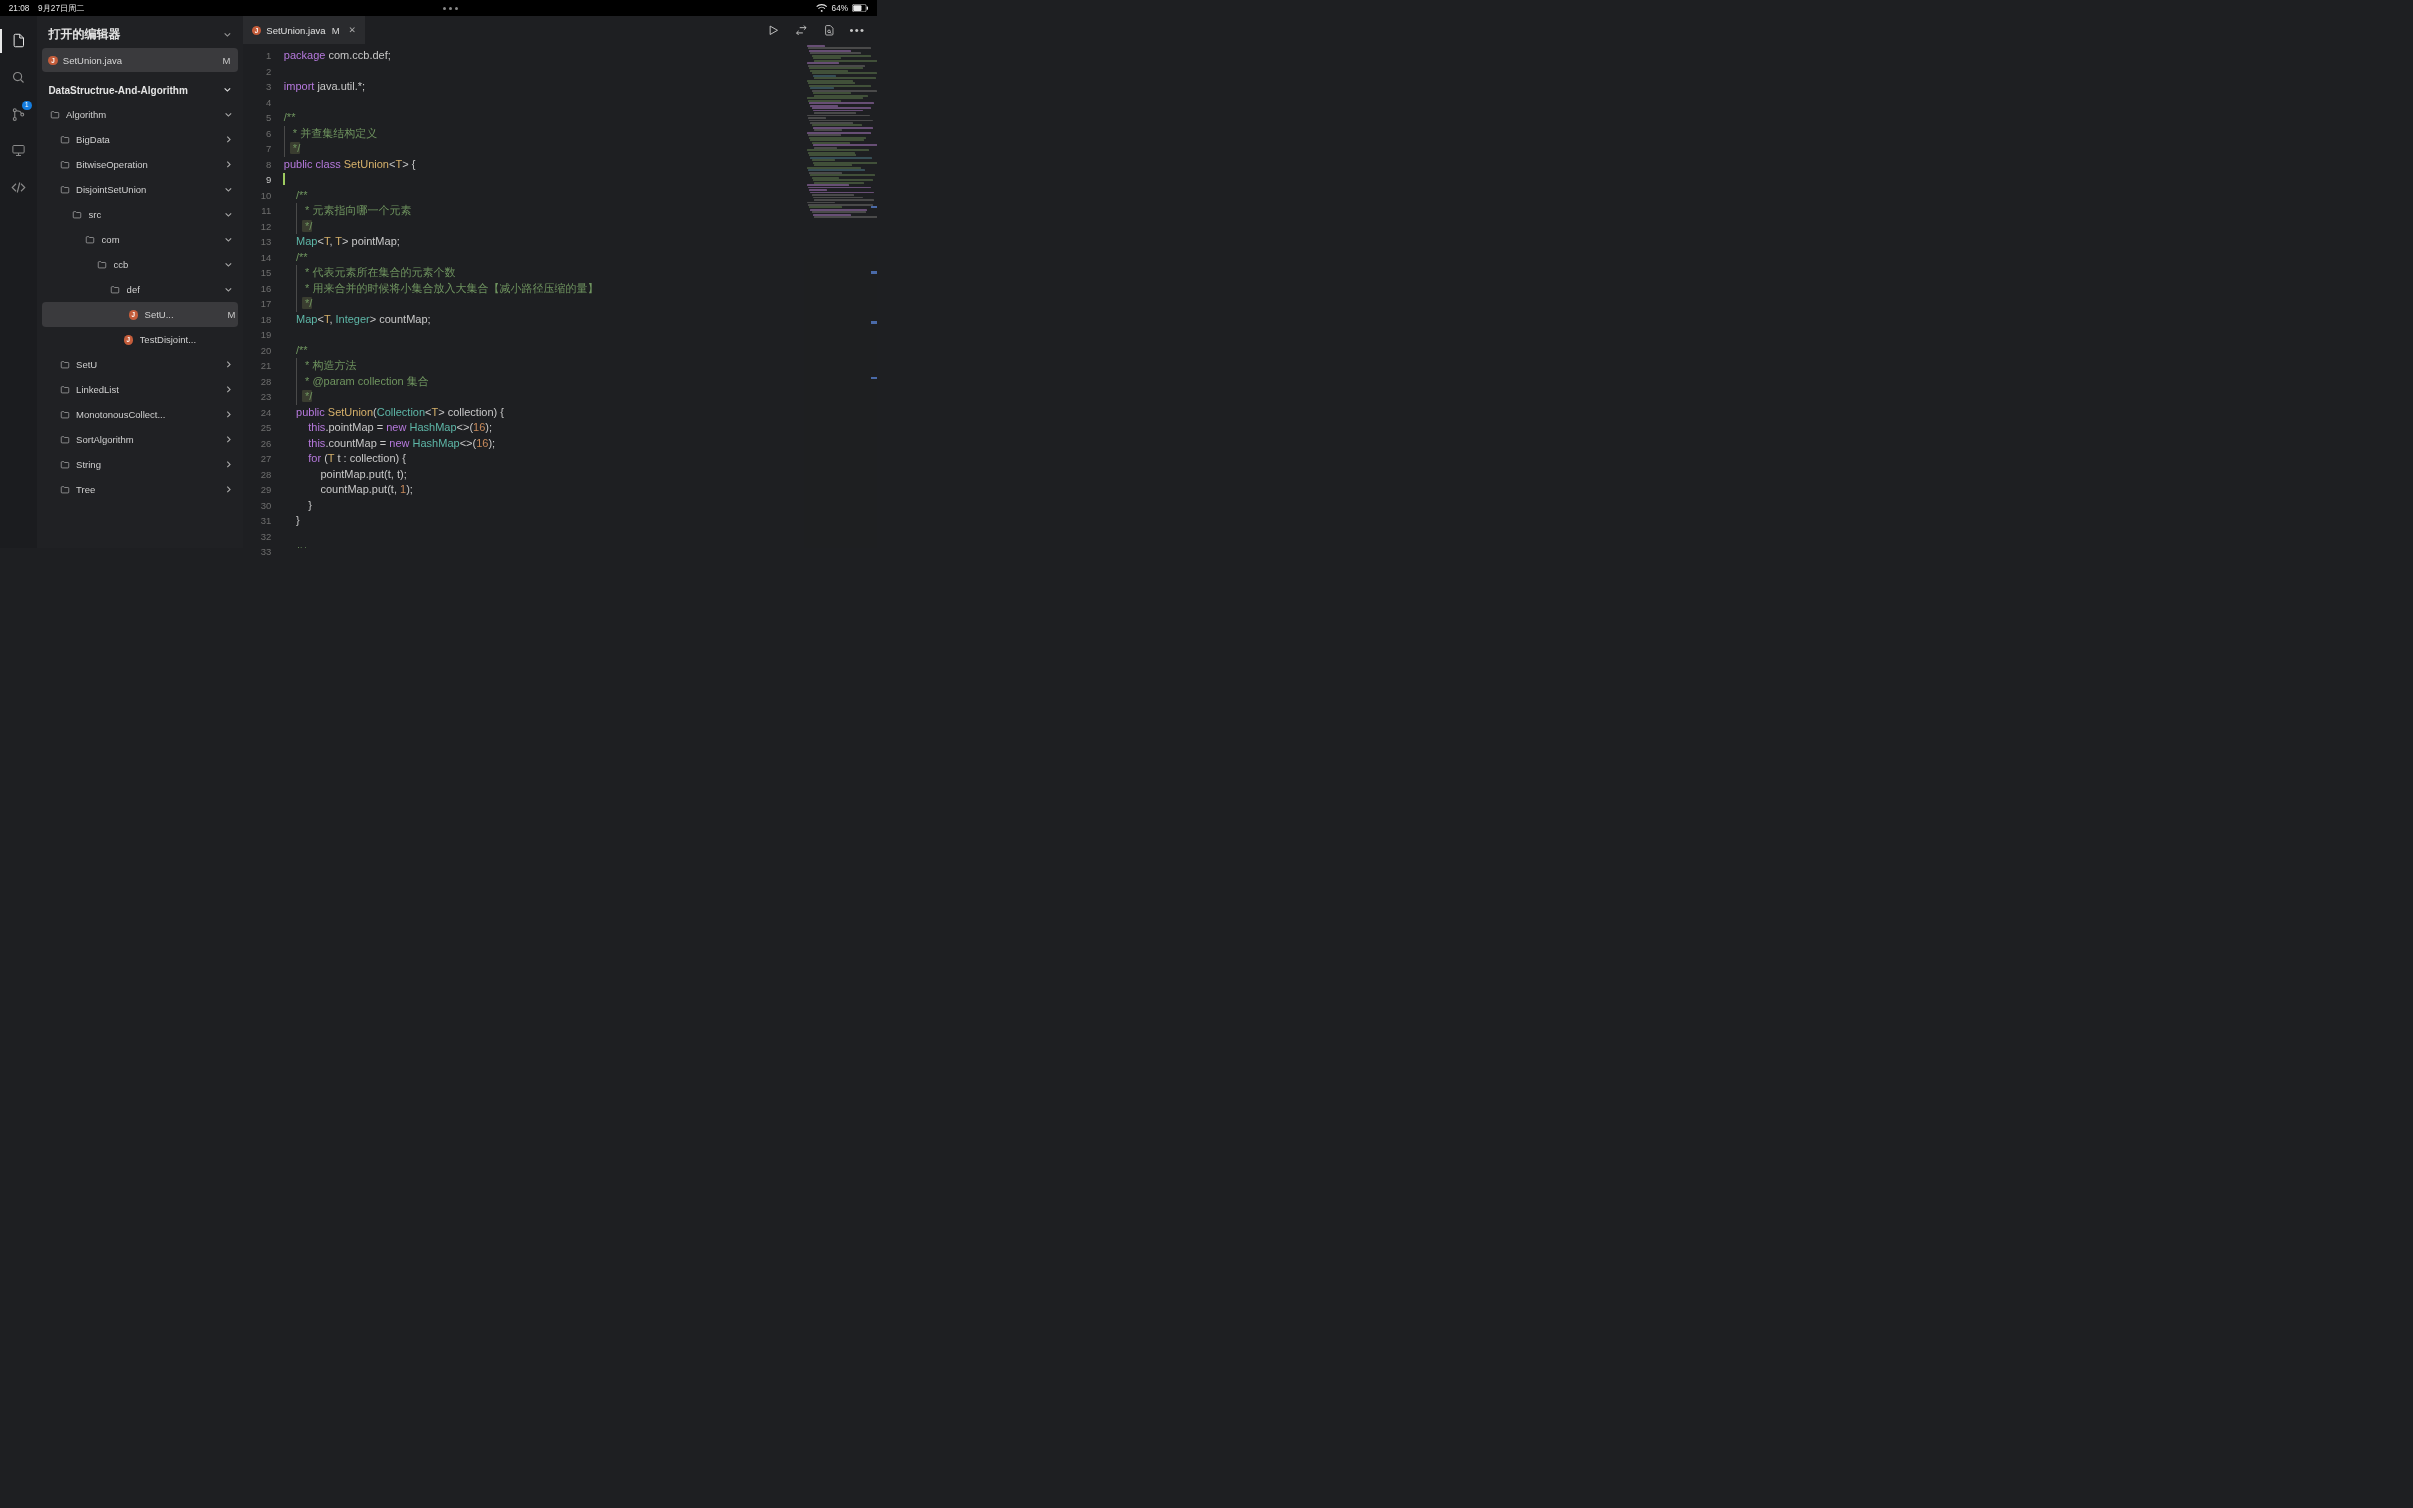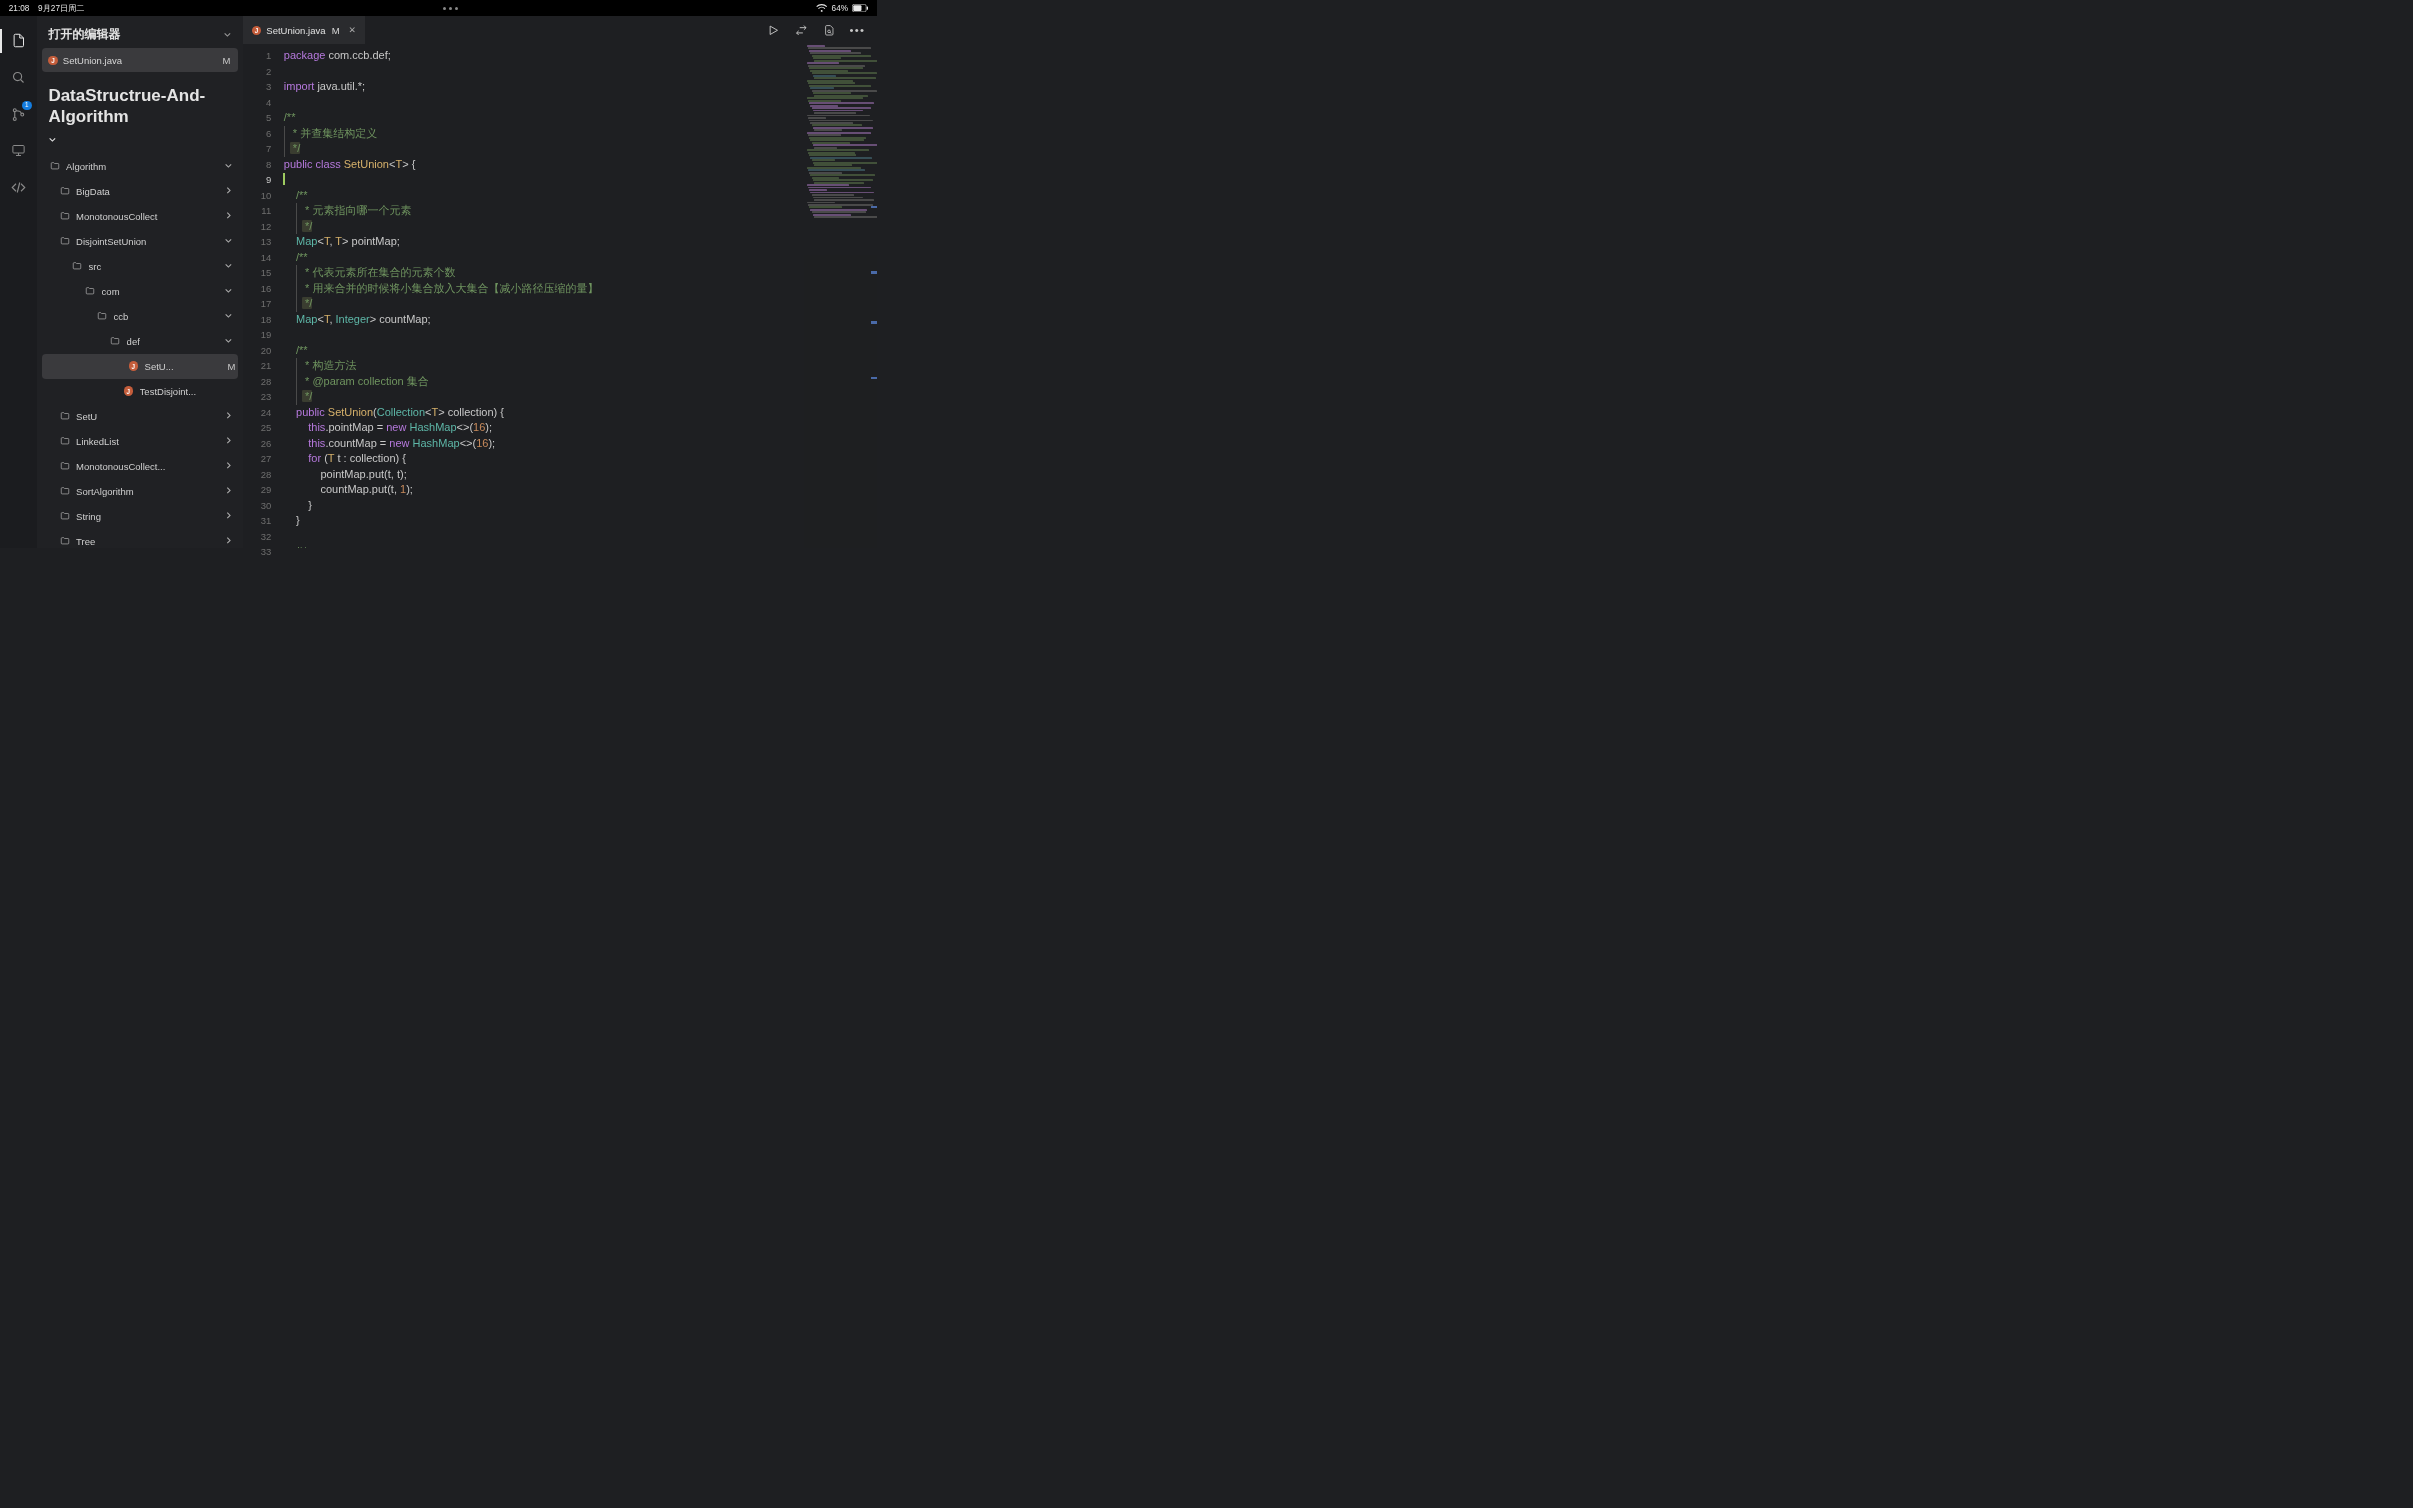--- a/index.html
+++ b/index.html
@@ -27,21 +27,21 @@
 
 
 .sidebar { width:206px; background:#202124; display:flex; flex-direction:column; overflow:hidden; }
 .sb-section-title { display:flex; align-items:center; justify-content:space-between; padding:10px 11.4px 5px 11.4px; font-size:12px; font-weight:700; color:#e4e4e4; }
 .sb-section-title .chev { color:#999; }
 .open-editors-list { padding:0 5px 6.3px 5px; }
 .open-editor-row { display:flex; align-items:center; height:24px; border-radius:3.8px; background:#3a3a3d; padding:0 7.6px 0 6.3px; gap:5px; color:#d8d8d8; font-size:9.5px; }
 .file-badge-j { width:9.5px; height:9.5px; border-radius:50%; background:#c45d3b; color:#fff; font-size:6.3px; display:flex; align-items:center; justify-content:center; font-weight:700; }
 .mod-m { margin-left:auto; color:#c8c8c8; font-size:9.5px; }
 
-.proj-title { padding:6.3px 11.4px 5px 11.4px; font-size:17px; font-weight:700; color:#e4e4e4; display:flex; align-items:flex-start; justify-content:space-between; line-height:1.25;flex-direction:column; }
+.proj-title { padding:6.3px 11.4px 5px 11.4px; font-size:10px; font-weight:700; color:#e4e4e4; display:flex; align-items:flex-start; justify-content:space-between; line-height:1.25; }
 .proj-title span:first-child { max-width:158px; }
 .tree { flex:1; overflow-y:auto; font-size:9.5px; }
 .tree-row { display:flex; align-items:center; height:25px; padding-right:7.6px; color:#d0d0d0; cursor:default; }
 .tree-row.selected { background:#3a3a3d; border-radius:3.8px; margin:0 5px; padding-right:2.5px; }
 .tree-row .label { flex:1; white-space:nowrap; overflow:hidden; text-overflow:ellipsis; }
 .tree-row .exp { width:14px; text-align:center; color:#aaa; font-size:8.2px; }
 .folder-ico, .file-ico { width:12.6px; display:flex; justify-content:center; margin-right:5px; color:#b8b8b8; }
 .folder-ico svg { width:10px; height:10px; }
 .pad0 { padding-left:11.4px; } .pad1 { padding-left:21.5px; } .pad2 { padding-left:34px; }
 .pad3 { padding-left:47px; } .pad4 { padding-left:59px; } .pad5 { padding-left:72px; }
@@ -205,21 +205,21 @@
             <span class="exp chev"><svg viewBox="0 0 16 16" fill="none" stroke="currentColor" stroke-width="2">
                 <polyline points="6 3 11 8 6 13"></polyline>
               </svg></span>
           </div>
           <div class="tree-row pad1">
             <span class="folder-ico">
               <svg viewBox="0 0 24 24" fill="none" stroke="currentColor" stroke-width="1.6">
                 <path d="M3 6a2 2 0 012-2h4l2 2h8a2 2 0 012 2v9a2 2 0 01-2 2H5a2 2 0 01-2-2V6z"></path>
               </svg>
             </span>
-            <span class="label">MonotonousCollect</span>
+            <span class="label">BitwiseOperation</span>
             <span class="exp chev"><svg viewBox="0 0 16 16" fill="none" stroke="currentColor" stroke-width="2">
                 <polyline points="6 3 11 8 6 13"></polyline>
               </svg></span>
           </div>
           <div class="tree-row pad1">
             <span class="folder-ico">
               <svg viewBox="0 0 24 24" fill="none" stroke="currentColor" stroke-width="1.6">
                 <path d="M3 6a2 2 0 012-2h4l2 2h8a2 2 0 012 2v9a2 2 0 01-2 2H5a2 2 0 01-2-2V6z"></path>
               </svg>
             </span>

